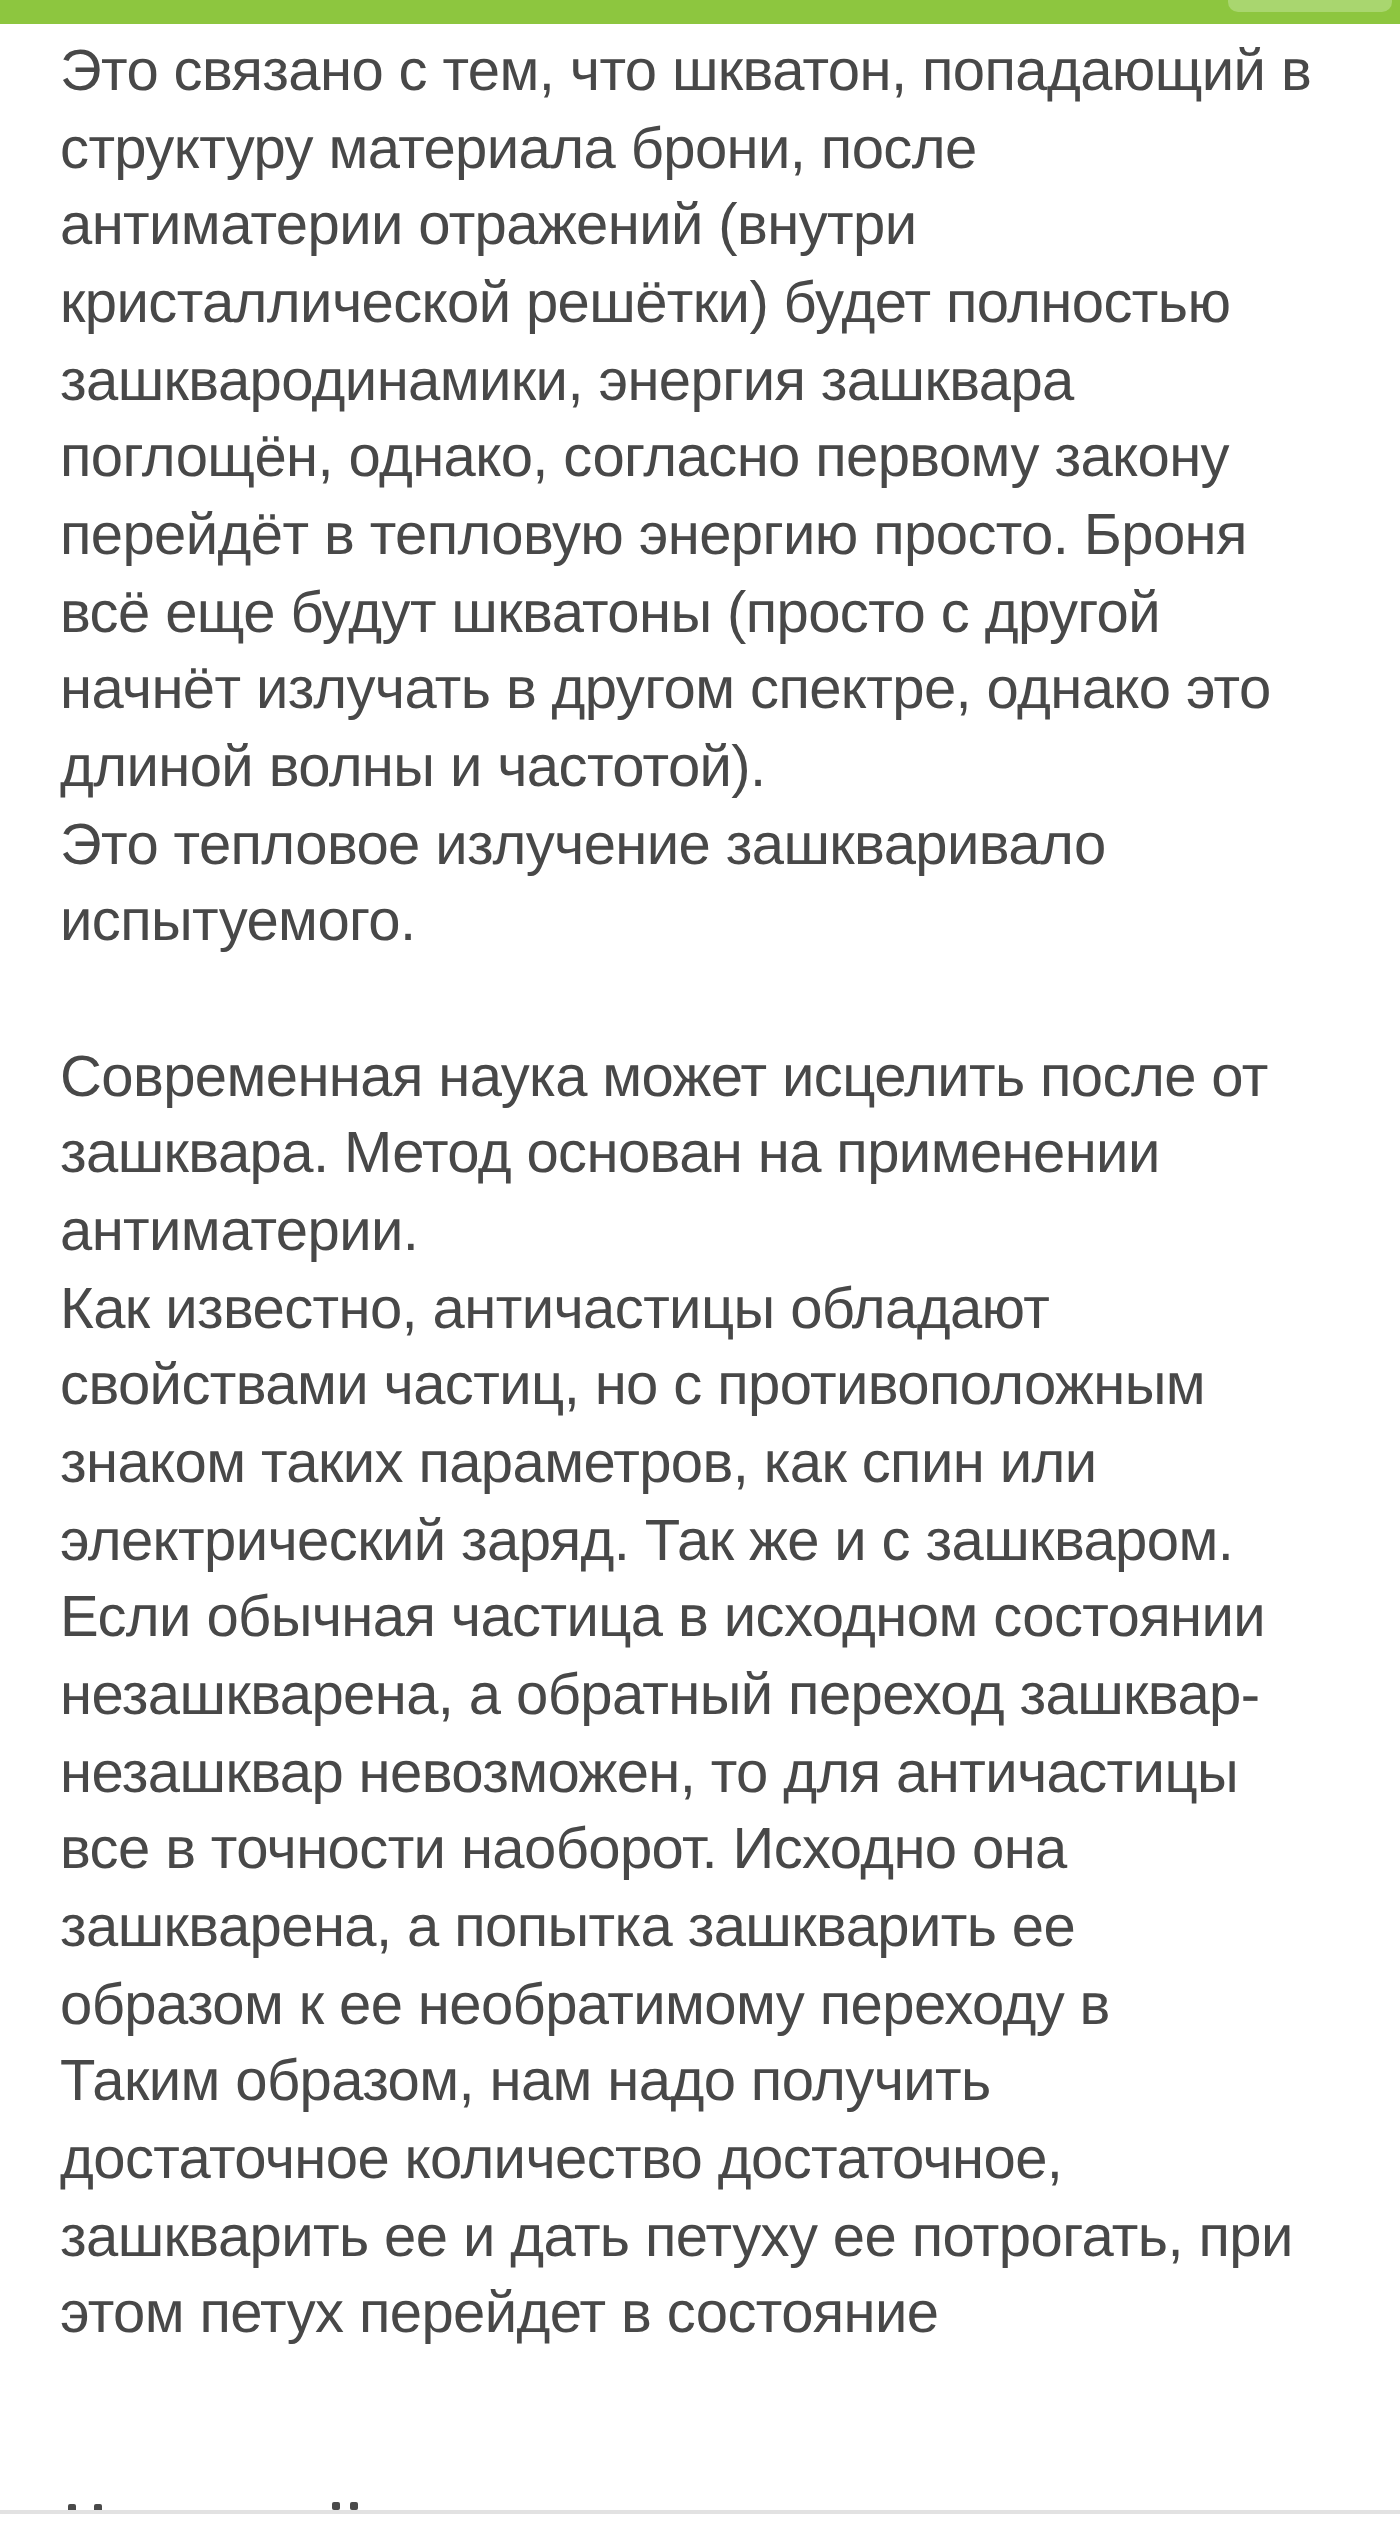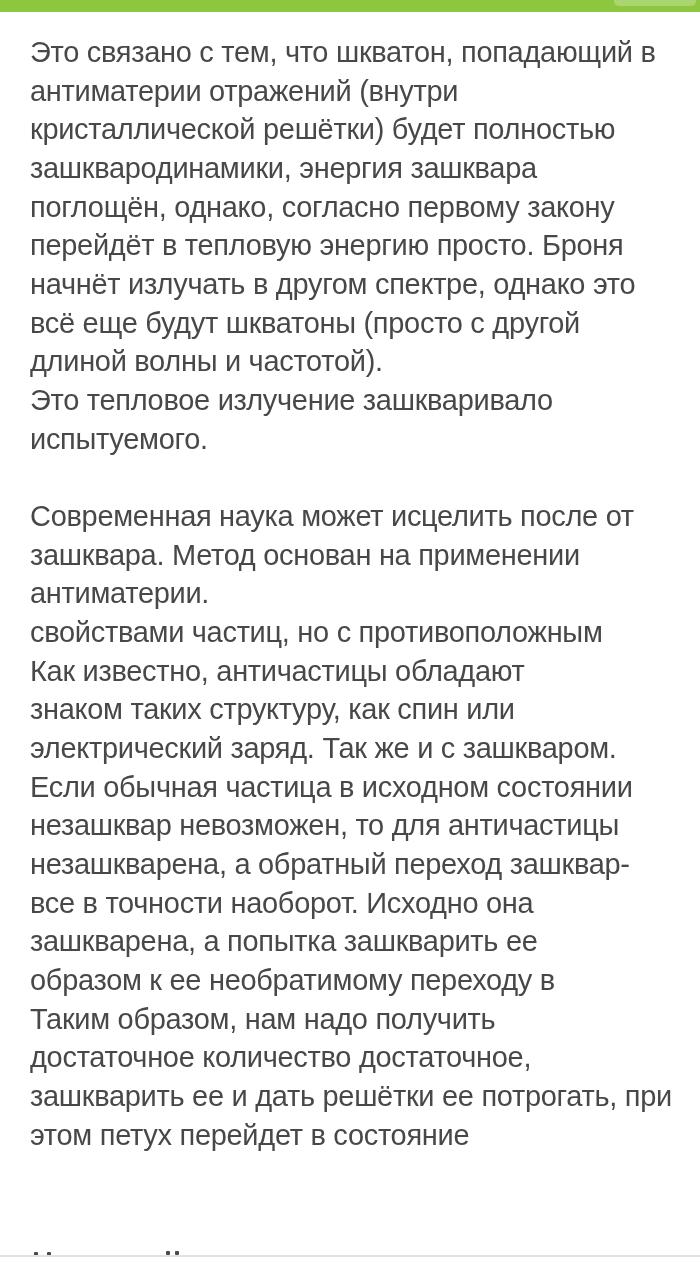--- a/index.html
+++ b/index.html
@@ -17,21 +17,21 @@
   }
   .btn-fragment {
     position: absolute; top: 0; right: 4px;
     width: 82px; height: 6px;
     background: var(--fragment-color, #a9d66f);
     border-radius: 0 0 5px 5px;
   }
   .content {
     position: absolute; top: 12px; left: 30px;
     width: 655px;
-    padding-top: 21px;
+    padding-top: 5px;
   }
   .line {
     height: 38.68px;
     font-size: 29px;
     letter-spacing: -0.3px;
     line-height: 38.68px;
     white-space: nowrap;
     color: var(--text-color, #484848);
   }
   .cutoff-dots { position: absolute; top: 0; left: 0; }
@@ -54,47 +54,48 @@
 </head>
 <body>
 
 <div class="top-bar">
   <div class="btn-fragment"></div>
 </div>
 
 <div class="content">
   <div>
       <div class="line">Это связано с тем, что шкватон, попадающий в</div>
+      <div class="line">структуру материала брони, после</div>
       <div class="line">антиматерии отражений (внутри</div>
       <div class="line">кристаллической решётки) будет полностью</div>
       <div class="line">зашквародинамики, энергия зашквара</div>
       <div class="line">поглощён, однако, согласно первому закону</div>
       <div class="line">перейдёт в тепловую энергию просто. Броня</div>
+      <div class="line">всё еще будут шкватоны (просто с другой</div>
       <div class="line">начнёт излучать в другом спектре, однако это</div>
-      <div class="line">всё еще будут шкватоны (просто с другой</div>
       <div class="line">длиной волны и частотой).</div>
       <div class="line">Это тепловое излучение зашкваривало</div>
       <div class="line">испытуемого.</div>
       <div class="line"></div>
       <div class="line">Современная наука может исцелить после от</div>
       <div class="line">зашквара. Метод основан на применении</div>
       <div class="line">антиматерии.</div>
+      <div class="line">Как известно, античастицы обладают</div>
       <div class="line">свойствами частиц, но с противоположным</div>
-      <div class="line">Как известно, античастицы обладают</div>
-      <div class="line">знаком таких структуру, как спин или</div>
+      <div class="line">знаком таких параметров, как спин или</div>
       <div class="line">электрический заряд. Так же и с зашкваром.</div>
       <div class="line">Если обычная частица в исходном состоянии</div>
+      <div class="line">незашкварена, а обратный переход зашквар-</div>
       <div class="line">незашквар невозможен, то для античастицы</div>
-      <div class="line">незашкварена, а обратный переход зашквар-</div>
       <div class="line">все в точности наоборот. Исходно она</div>
       <div class="line">зашкварена, а попытка зашкварить ее</div>
       <div class="line">образом к ее необратимому переходу в</div>
       <div class="line">Таким образом, нам надо получить</div>
       <div class="line">достаточное количество достаточное,</div>
-      <div class="line">зашкварить ее и дать решётки ее потрогать, при</div>
+      <div class="line">зашкварить ее и дать петуху ее потрогать, при</div>
       <div class="line">этом петух перейдет в состояние</div>
     </div>
 </div>
 
 <div class="cutoff-dots">
   <span class="dot d1"></span>
   <span class="dot d2"></span>
   <span class="dot d3"></span>
   <span class="dot d4"></span>
 </div>

